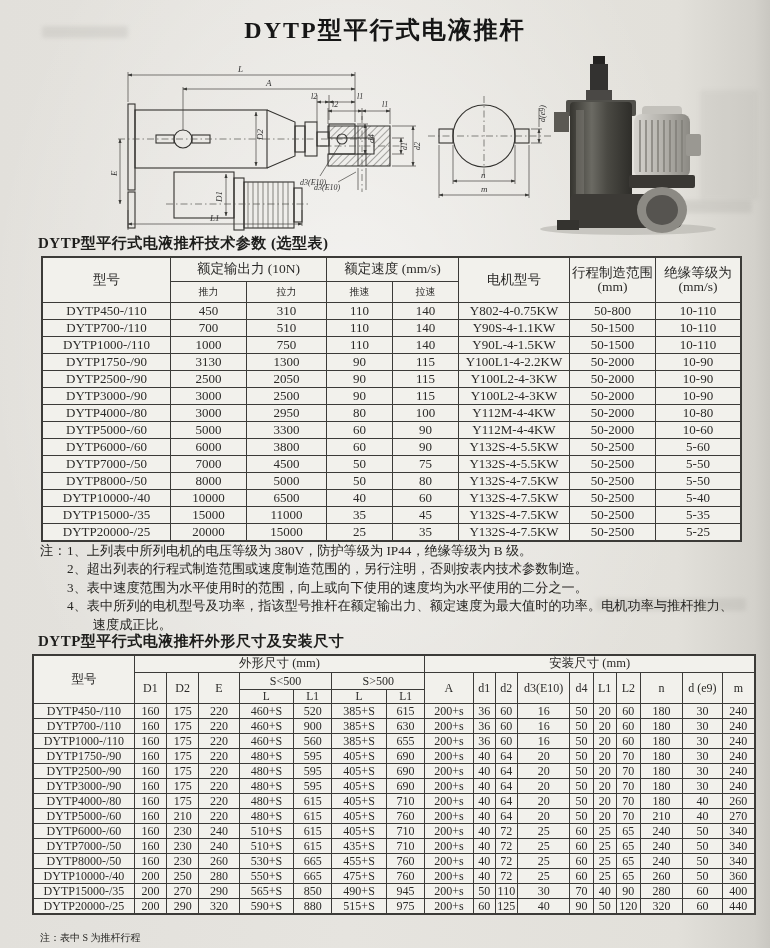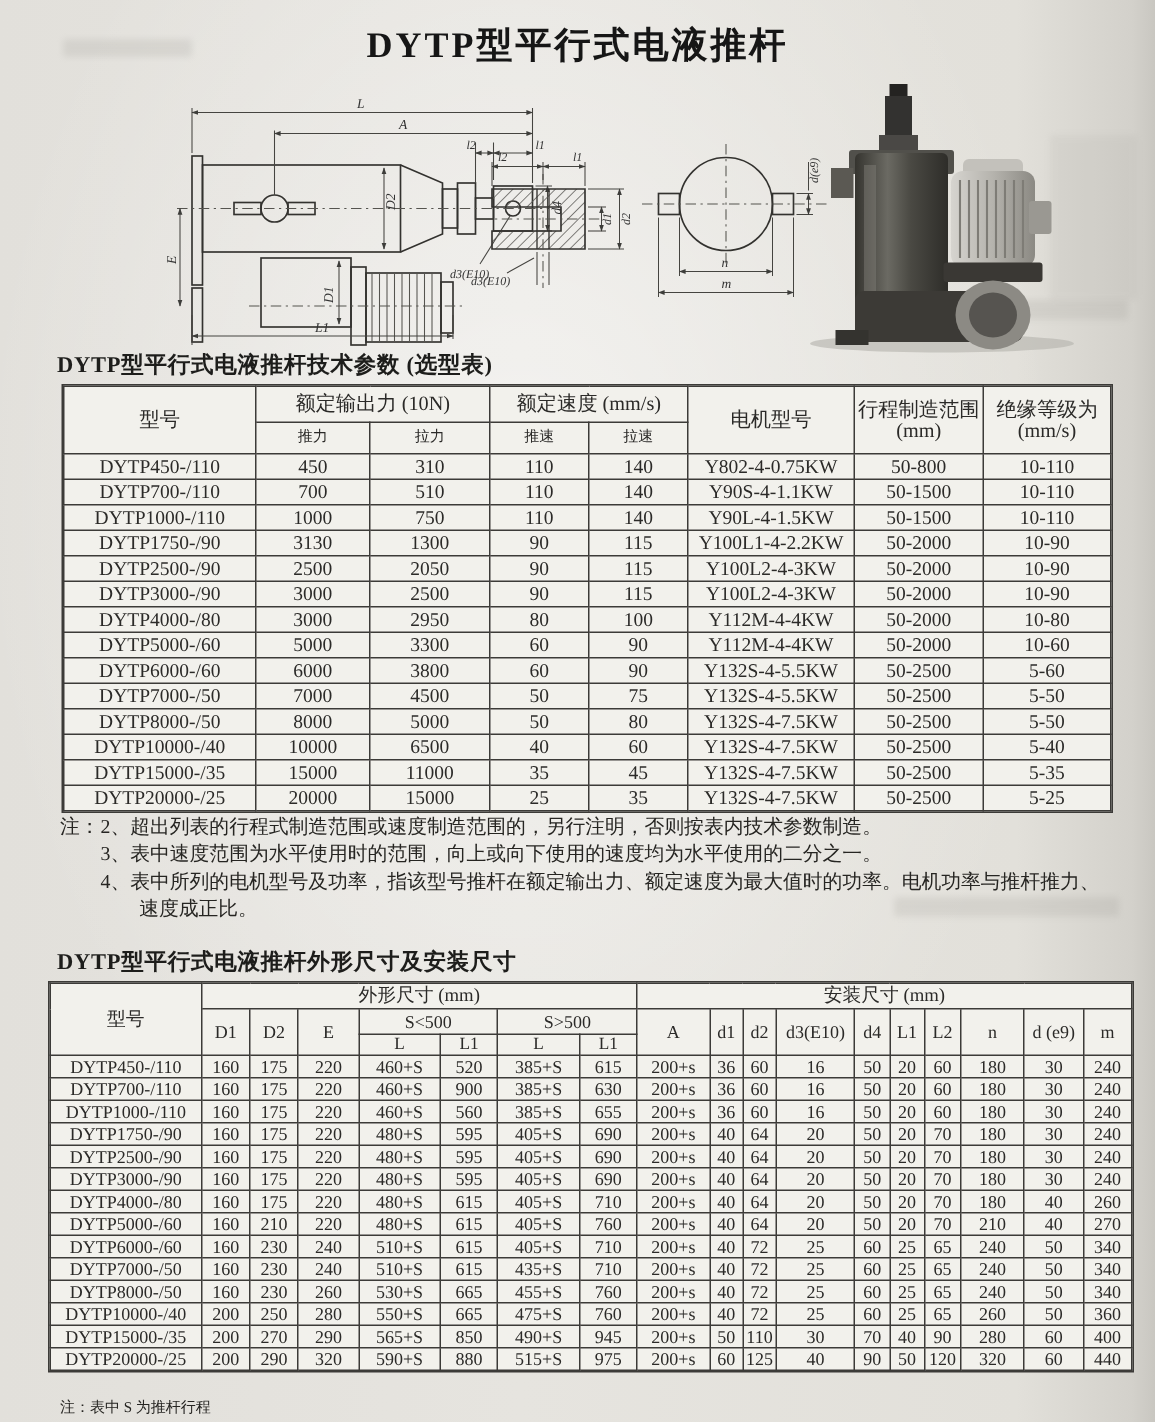--- a/index.html
+++ b/index.html
@@ -401,20 +401,21 @@
         <td>Y132S-4-7.5KW</td>
         <td>50-2500</td>
         <td>5-25</td>
       </tr>
     </tbody>
 </table>
 
 <div class="abs notes">
   <span class="note-label">注：</span>
   <div class="note-body">
+    <div class="note-item">1、上列表中所列电机的电压等级为 380V，防护等级为 IP44，绝缘等级为 B 级。</div>
     <div class="note-item">2、超出列表的行程式制造范围或速度制造范围的，另行注明，否则按表内技术参数制造。</div>
     <div class="note-item">3、表中速度范围为水平使用时的范围，向上或向下使用的速度均为水平使用的二分之一。</div>
     <div class="note-item">4、表中所列的电机型号及功率，指该型号推杆在额定输出力、额定速度为最大值时的功率。电机功率与推杆推力、速度成正比。</div>
   </div>
 </div>
 
 <div class="abs section-title" style="left:38px;top:632px;">DYTP型平行式电液推杆外形尺寸及安装尺寸</div>
 
 <table class="t2 abs" style="left:33px;top:655px;">
   <colgroup>

